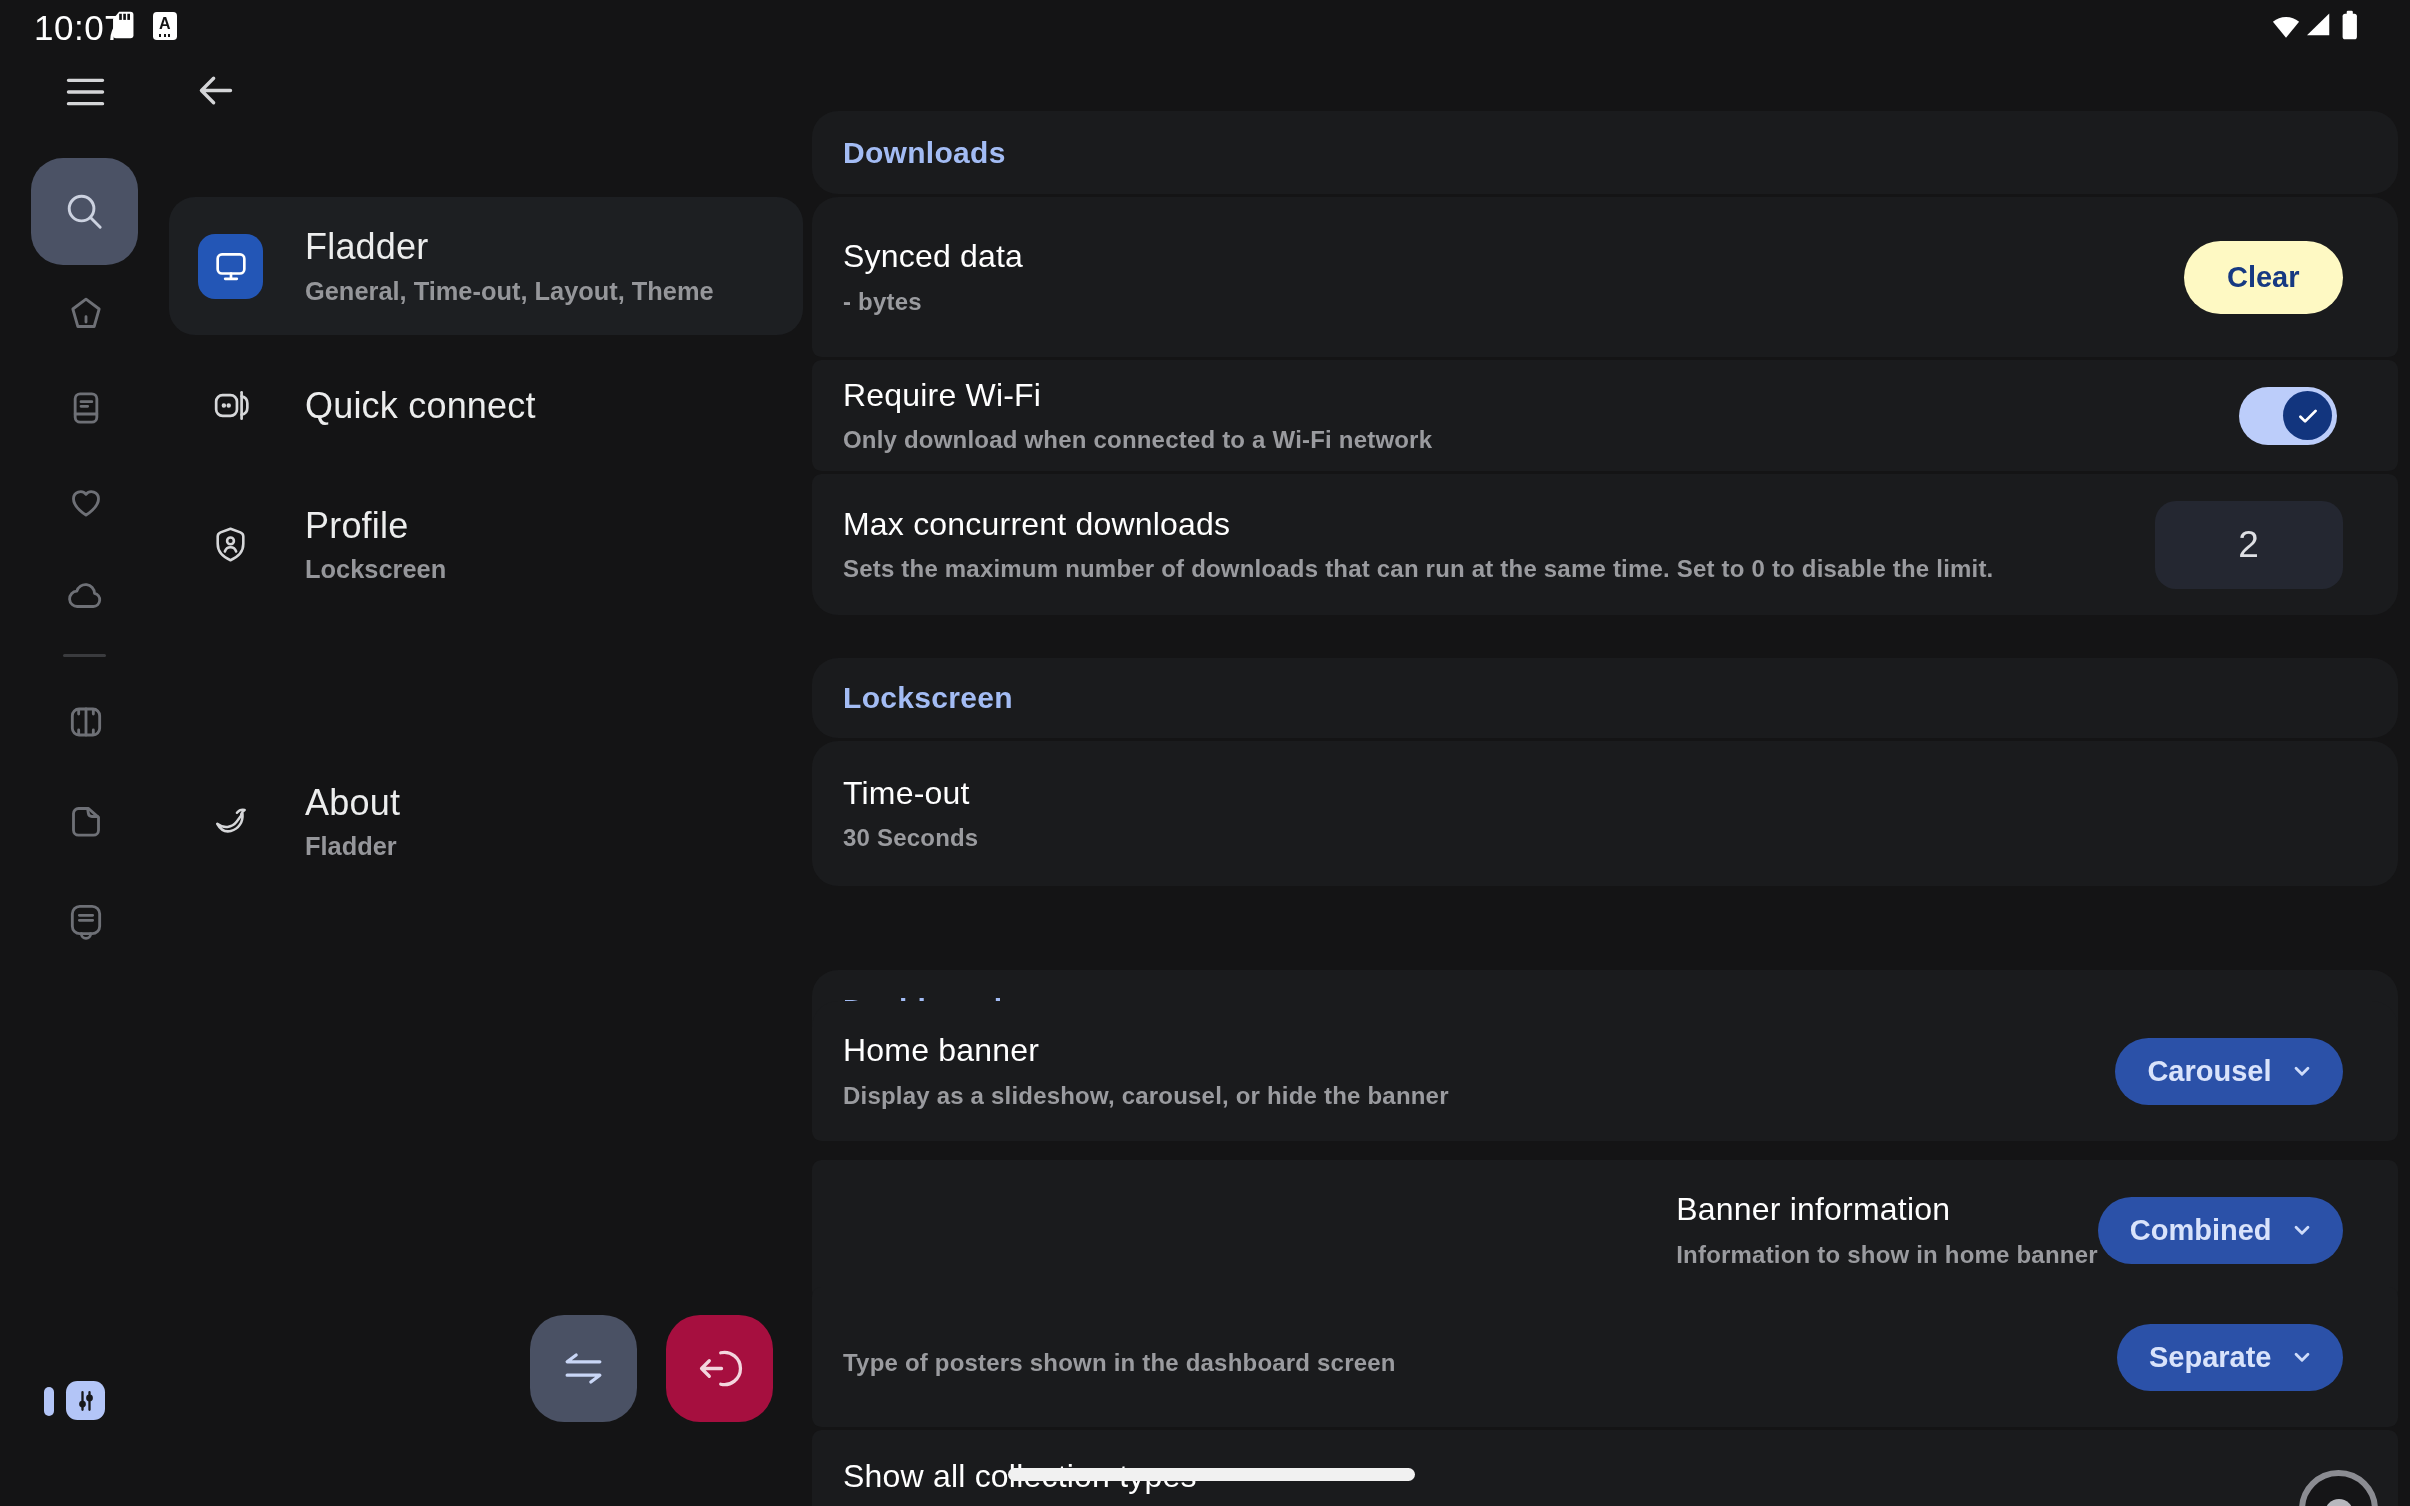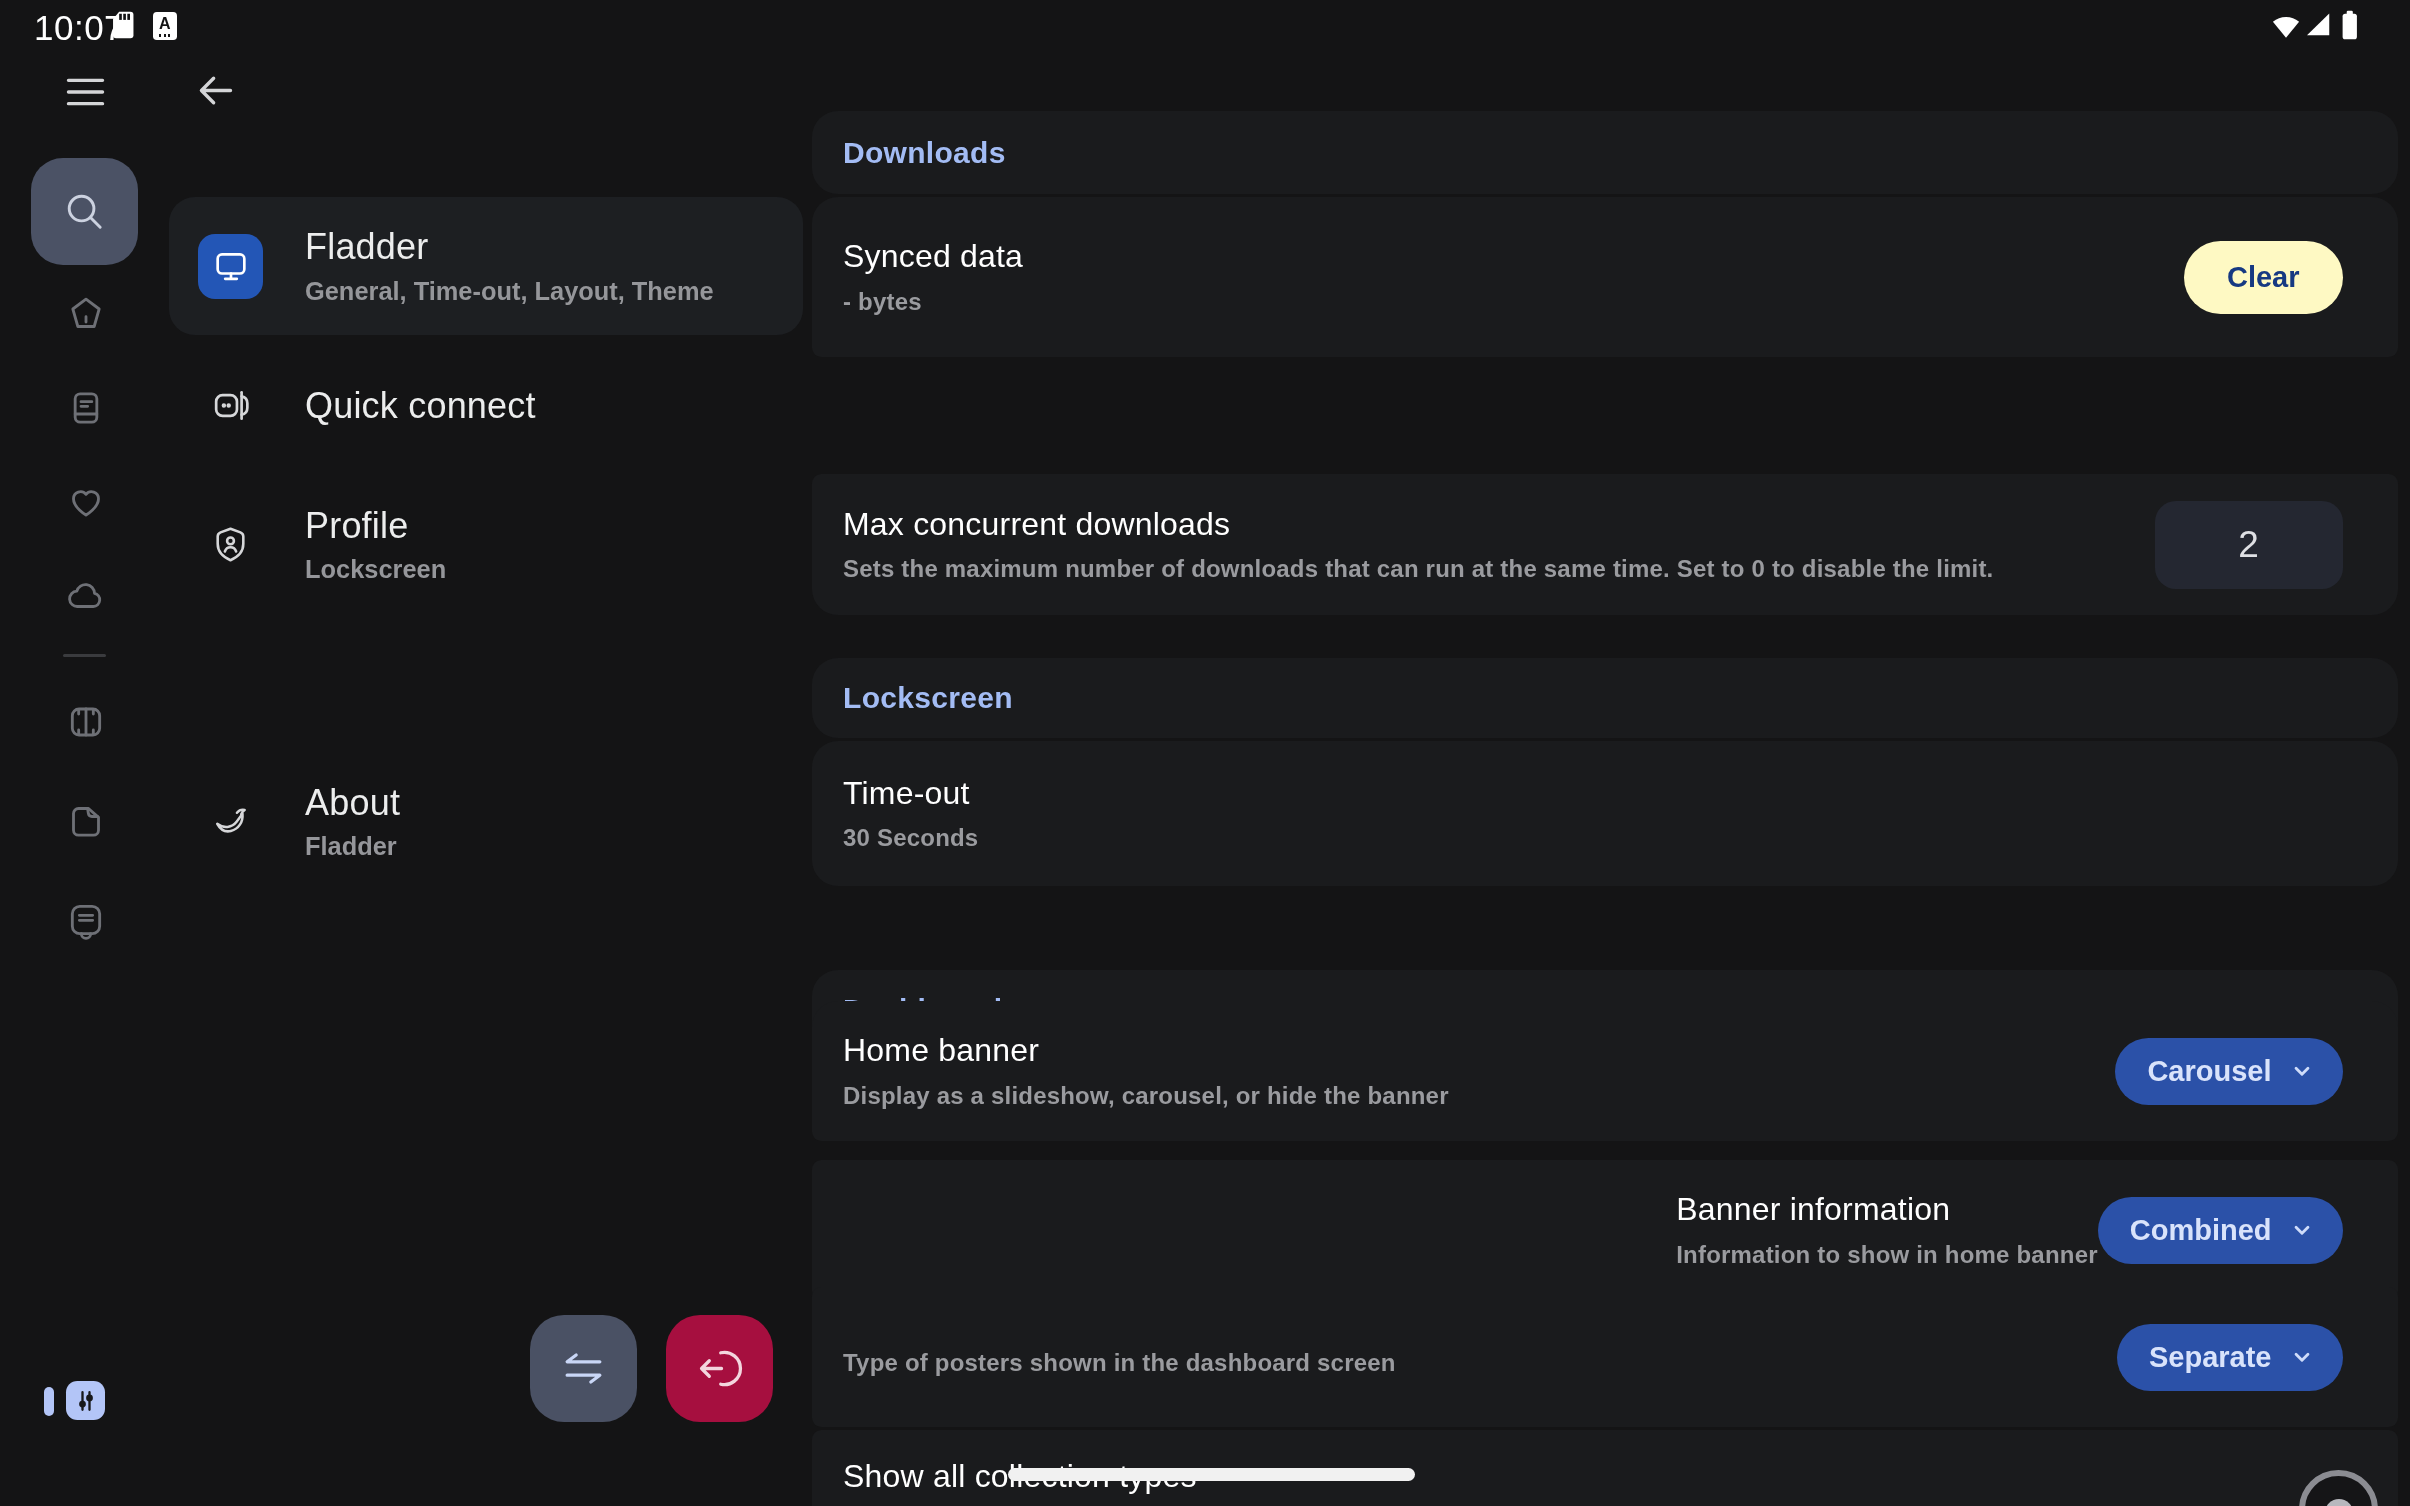--- a/index.html
+++ b/index.html
@@ -259,20 +259,33 @@
   </div>
 
   <div class="card row-card" style="top:197px; height:160px; border-radius:26px 26px 9.4px 9.4px;">
     <div class="row-text">
       <div class="row-title">Synced data</div>
       <div class="row-sub">- bytes</div>
     </div>
     <button class="btn-clear">Clear</button>
   </div>
 
+  <div class="card row-card" style="top:360px; height:111px; border-radius:9.4px;">
+    <div class="row-text">
+      <div class="row-title">Require Wi-Fi</div>
+      <div class="row-sub">Only download when connected to a Wi-Fi network</div>
+    </div>
+    <div class="switch">
+      <div class="thumb">
+        <svg width="28" height="28" viewBox="0 0 24 24" class="stroke" stroke-width="2.4">
+            <path d="M5.5 12.6l4 4L18.5 7.6"></path>
+          </svg>
+      </div>
+    </div>
+  </div>
 
   <div class="card row-card" style="top:474px; height:141px; border-radius:9.4px 9.4px 26px 26px;">
     <div class="row-text">
       <div class="row-title">Max concurrent downloads</div>
       <div class="row-sub">Sets the maximum number of downloads that can run at the same time. Set to 0 to disable the limit.</div>
     </div>
     <div class="value-box">2</div>
   </div>
 
   <div class="card hdr-card" style="top:658px; height:80px; border-radius:26px;">

